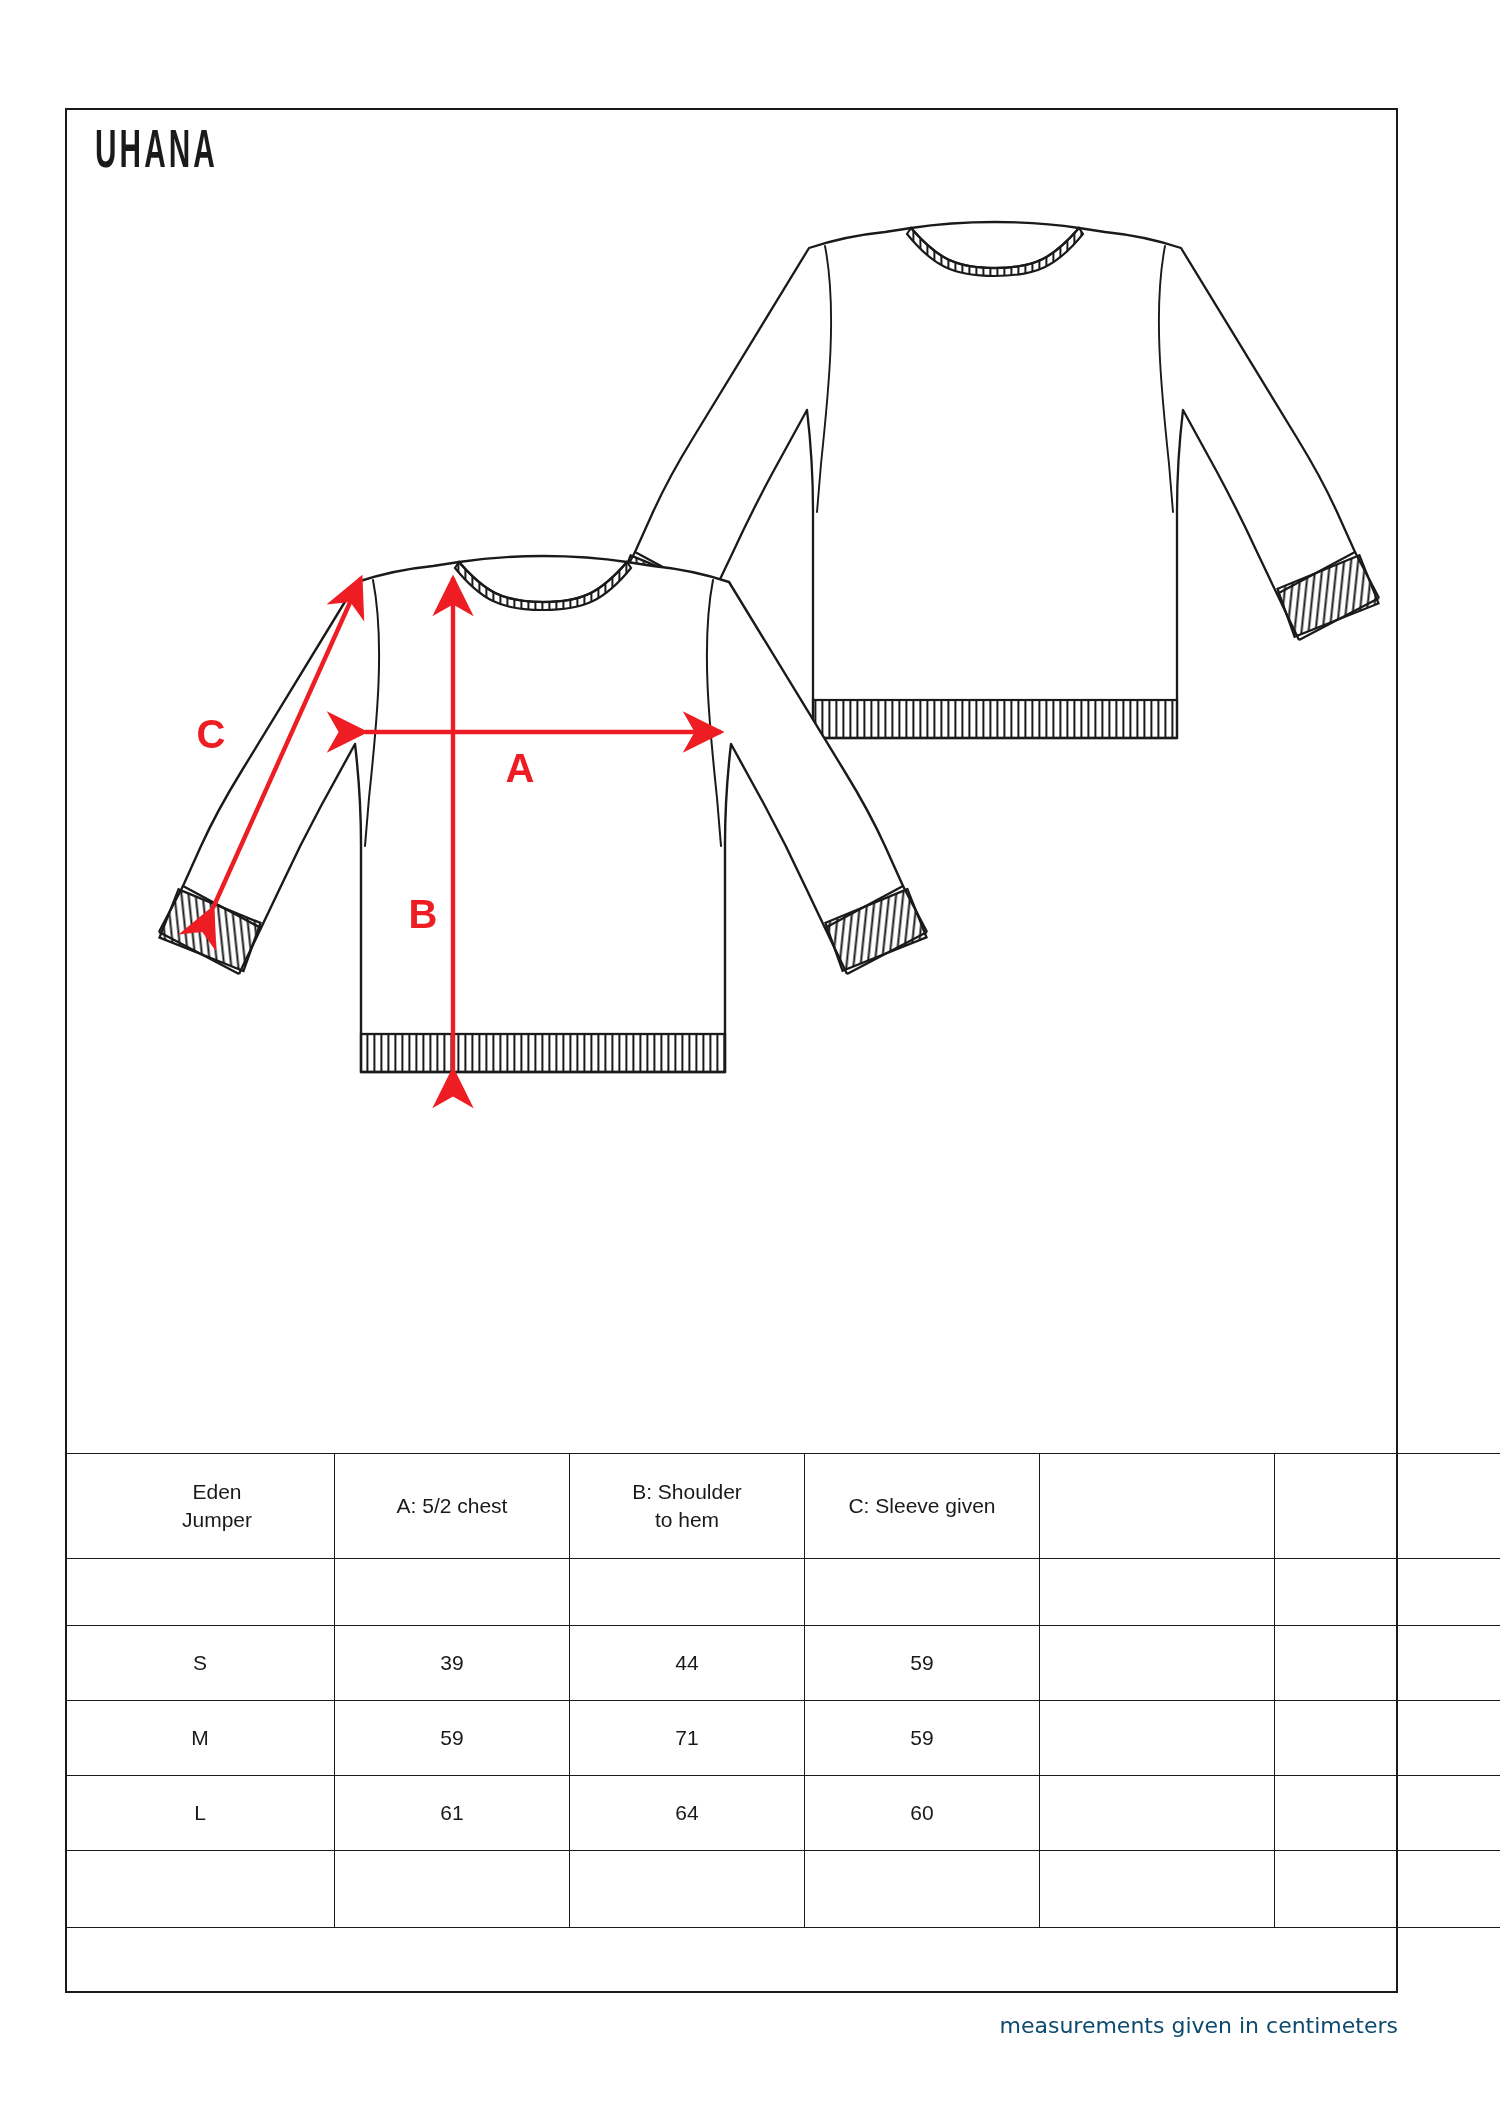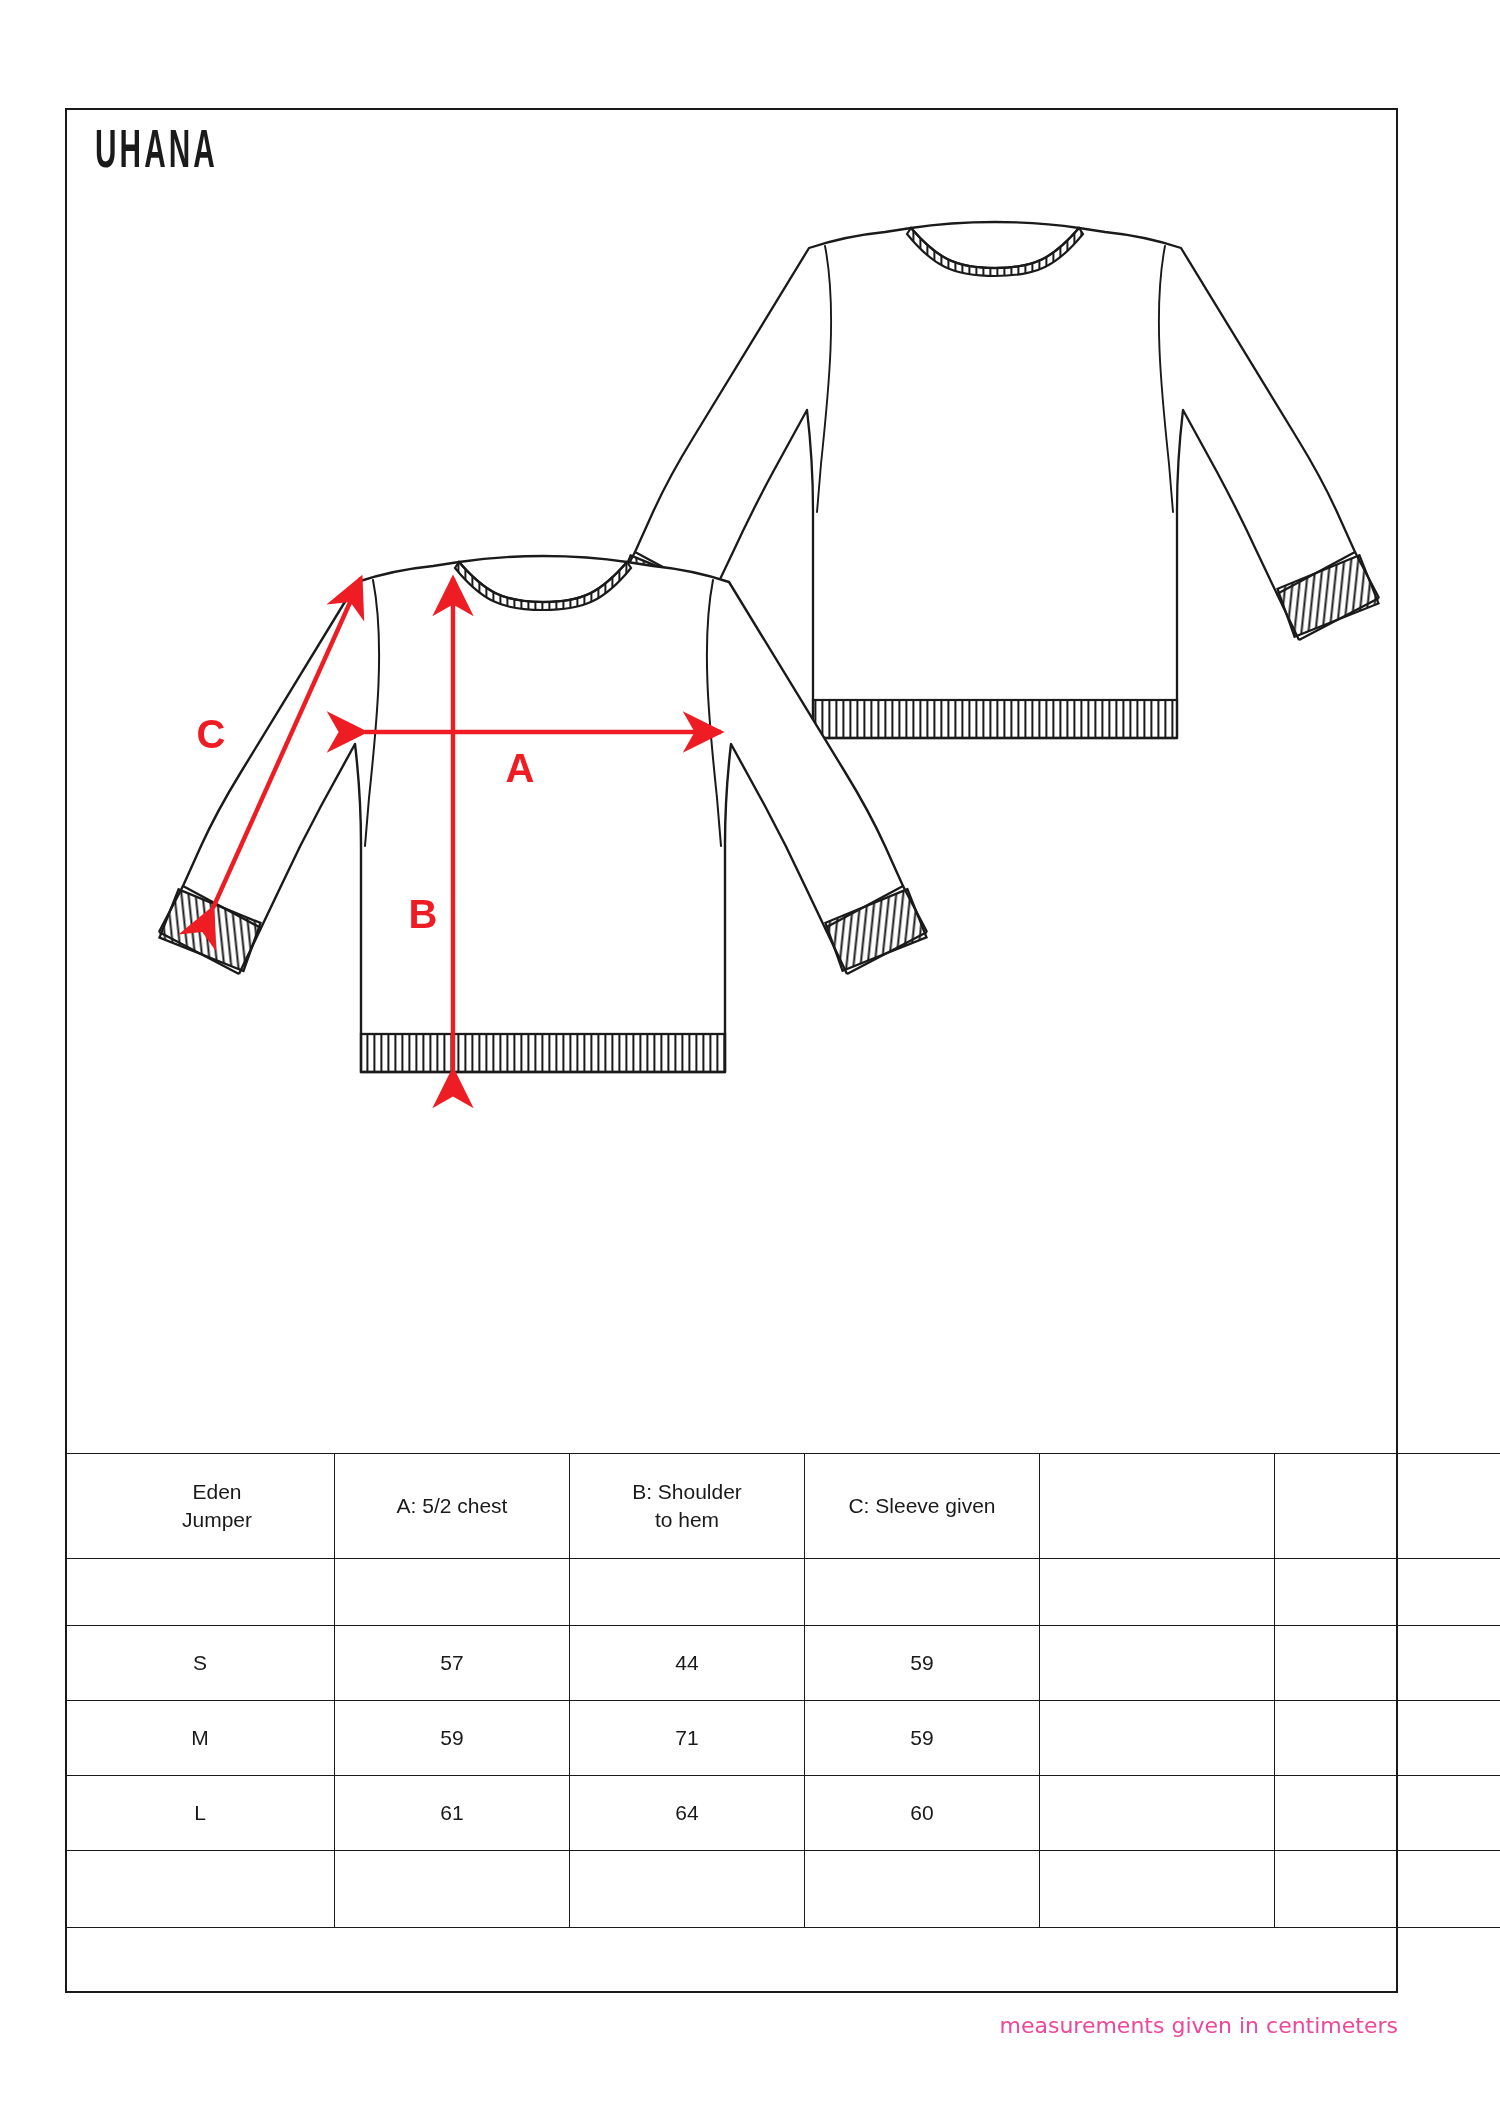--- a/index.html
+++ b/index.html
@@ -93,21 +93,21 @@
     white-space: pre-line;
   }
 
   
   #footer-note {
     position: absolute;
     right: 102px;
     top: 2013px;
     font-family: "DejaVu Sans", sans-serif;
     font-size: 22px;
-    color: #ec4899;
+    color: #0c4a6e;
     white-space: nowrap;
   }
 </style>
 </head>
 <body>
 
 <div id="page-frame"></div>
 
 <div id="brand">UHANA</div>
 
@@ -265,21 +265,21 @@
       <td></td>
       <td></td>
       <td></td>
       <td></td>
       <td></td>
       <td></td>
     </tr>
 
     <tr class="data-row">
       <td>S</td>
-      <td>57</td>
+      <td>39</td>
       <td>44</td>
       <td>59</td>
       <td></td>
       <td></td>
     </tr>
 
     <tr class="data-row">
       <td>M</td>
       <td>59</td>
       <td>71</td>

